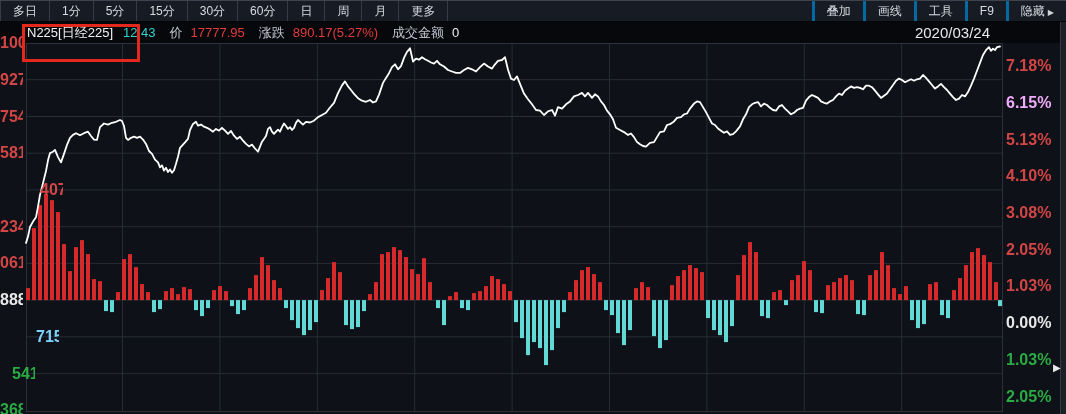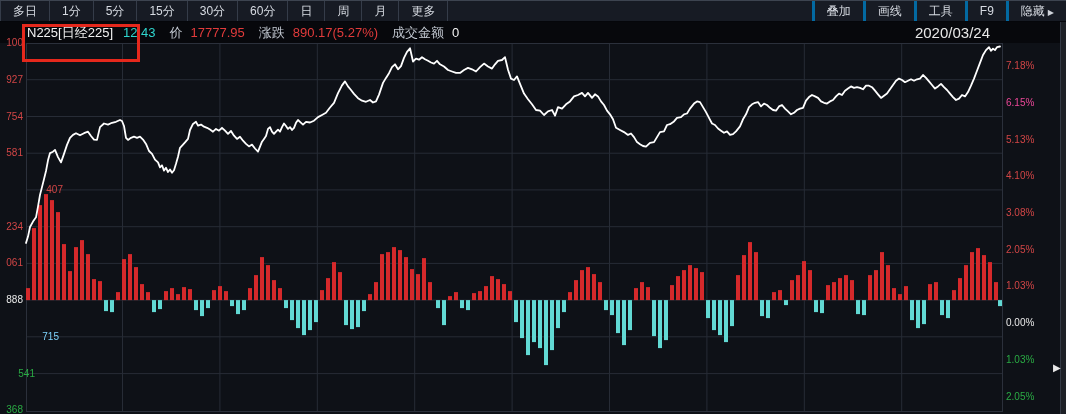--- a/index.html
+++ b/index.html
@@ -16,21 +16,21 @@
   .tb-arrow{font-size:8px;margin-left:3px;color:#cfd3da;}
   .infobar{position:absolute;top:22px;left:0;right:0;height:21px;background:#07080c;
            display:flex;align-items:center;font-size:13px;z-index:2;}
   .infobar .sym{color:#f2f2f2;margin-left:27px;}
   .infobar .time{color:#2fd5cd;margin-left:10px;}
   .infobar .lbl{color:#c3c9d2;margin-left:14px;}
   .infobar .val{color:#f2f2f2;margin-left:8px;}
   .infobar .red{color:#e23b3b;}
   .infobar .date{position:absolute;right:76px;color:#e8e8e8;font-size:15px;}
   .chart-svg{position:absolute;top:0;left:0;z-index:1;}
-  .axis-label{position:absolute;font-size:10px;z-index:3;line-height:14px;}
+  .axis-label{position:absolute;font-size:16px;z-index:3;line-height:14px;font-weight:bold;}
   .axis-left{left:0;width:23px;text-align:right;overflow:hidden;}
   .axis-right{left:1006px;width:52px;text-align:left;margin-top:23px;}
   .redbox{position:absolute;left:22px;top:24px;width:112px;height:32px;border:3px solid #e5281c;z-index:10;}
   .scroll-strip{position:absolute;left:1061px;top:22px;right:0;bottom:0;background:#1d2026;z-index:4;}
   .scroll-divider{position:absolute;left:1060px;top:22px;bottom:0;width:1px;background:#343a45;z-index:4;}
   .scroll-arrow{position:absolute;left:1053px;top:362px;color:#e8e8e8;font-size:10px;z-index:6;}
 </style>
 </head>
 <body>
 
@@ -274,21 +274,21 @@
     <div class="axis-label axis-left" style="top: 109.5px; color: rgb(210, 70, 70);">754</div>
     <div class="axis-label axis-left" style="top: 146.2px; color: rgb(210, 70, 70);">581</div>
     <div class="axis-label axis-left" style="top: 182.9px; color: rgb(210, 70, 70); padding-left: 40px;">407</div>
     <div class="axis-label axis-left" style="top: 219.7px; color: rgb(210, 70, 70);">234</div>
     <div class="axis-label axis-left" style="top: 256.4px; color: rgb(210, 70, 70);">061</div>
     <div class="axis-label axis-left" style="top: 293.1px; color: rgb(232, 232, 232);">888</div>
     <div class="axis-label axis-left" style="top: 329.8px; color: #7dd3fc; padding-left: 36px;">715</div>
     <div class="axis-label axis-left" style="top: 366.6px; color: rgb(42, 171, 68); padding-left: 12px;">541</div>
     <div class="axis-label axis-left" style="top: 403.3px; color: rgb(42, 171, 68);">368</div>
     <div class="axis-label axis-right" style="top: 36px; color: rgb(210, 70, 70);">7.18%</div>
-    <div class="axis-label axis-right" style="top: 72.7px; color: #ec4899;">6.15%</div>
+    <div class="axis-label axis-right" style="top: 72.7px; color: #f0abfc;">6.15%</div>
     <div class="axis-label axis-right" style="top: 109.5px; color: rgb(210, 70, 70);">5.13%</div>
     <div class="axis-label axis-right" style="top: 146.2px; color: rgb(210, 70, 70);">4.10%</div>
     <div class="axis-label axis-right" style="top: 182.9px; color: rgb(210, 70, 70);">3.08%</div>
     <div class="axis-label axis-right" style="top: 219.7px; color: rgb(210, 70, 70);">2.05%</div>
     <div class="axis-label axis-right" style="top: 256.4px; color: rgb(210, 70, 70);">1.03%</div>
     <div class="axis-label axis-right" style="top: 293.1px; color: rgb(232, 232, 232);">0.00%</div>
     <div class="axis-label axis-right" style="top: 329.8px; color: rgb(42, 171, 68);">1.03%</div>
     <div class="axis-label axis-right" style="top: 366.6px; color: rgb(42, 171, 68);">2.05%</div>
     <div class="axis-label axis-right" style="top: 403.3px; color: rgb(42, 171, 68);">3.08%</div>
   </div>

